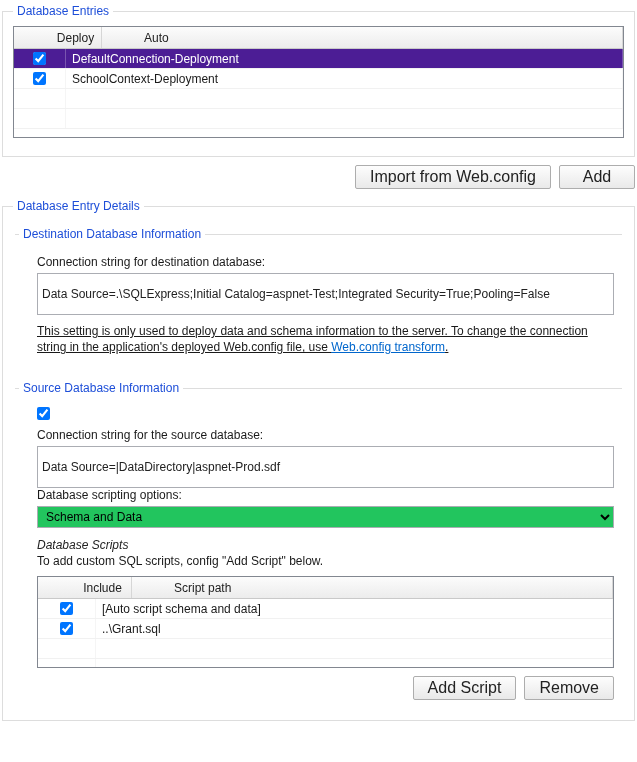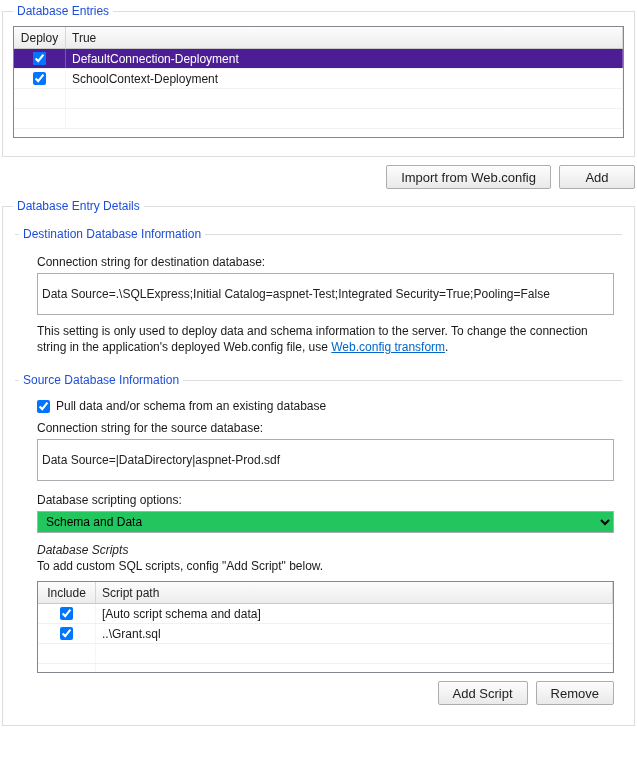--- a/index.html
+++ b/index.html
@@ -40,20 +40,21 @@
     height: 22px;
     align-items: center;
   }
   .grid-header .col {
     padding: 0 6px;
     border-right: 1px solid #d6d6d6;
     height: 100%;
     display: flex;
     align-items: center;
     color: #222;
+    margin-left: 36px;
   }
   .grid-rows { }
   .grid-row {
     display: flex;
     height: 20px;
     align-items: center;
     border-bottom: 1px solid #f1f1f1;
   }
   .grid-row.selected {
     background: #4c1d95;
@@ -78,21 +79,21 @@
     width: 13px; height: 13px; margin: 0;
   }
   .button-row {
     display: flex;
     justify-content: flex-end;
     gap: 8px;
     margin: 6px 2px 10px 2px;
   }
   button {
     font-family: inherit;
-    font-size: 13px;
+    font-size: 16px;
     height: 24px;
     min-width: 76px;
     padding: 0 14px;
     border: 1px solid #adadad;
     background: linear-gradient(#fdfdfd, #e9e9e9);
     border-radius: 2px;
     color: #222;
     cursor: pointer;
   }
   button.wide { min-width: 150px; }
@@ -102,22 +103,23 @@
     width: 100%;
     height: 22px;
     border: 1px solid #abadb3;
     padding: 20px 4px;
     font-family: inherit;
     font-size: 12px;
     color: #222;
     background: #fff;
   }
   .note {
-    margin: 8px 0 8px 0;
+    margin: 8px 0 16px 0;
     line-height: 1.35;
+    text-decoration: underline;
   }
   a.link { color: #0066cc; text-decoration: underline; cursor: pointer; }
   .chk-row { display: flex; align-items: center; gap: 6px; margin: 6px 0 8px 0; }
   select.combo {
     width: 100%;
     height: 22px;
     border: 1px solid #abadb3;
     font-family: inherit;
     font-size: 12px;
     padding: 1px 4px;
@@ -131,21 +133,21 @@
 </style>
 </head>
 <body>
 
 <fieldset>
   <legend>Database Entries</legend>
 
   <div class="grid">
     <div class="grid-header">
       <div class="col col-deploy">Deploy</div>
-      <div class="col col-name">True</div>
+      <div class="col col-name">Auto</div>
     </div>
     <div class="grid-rows entries-body">
       <div class="grid-row selected">
         <div class="cell cell-deploy">
           <input type="checkbox" checked="" style="">
         </div>
         <div class="cell cell-name">DefaultConnection-Deployment</div>
       </div>
       <div class="grid-row">
         <div class="cell cell-deploy">
@@ -182,27 +184,26 @@
         <span>This setting is only used to deploy data and schema information to the server. To change the connection string in the application's deployed Web.config file, use </span><a class="link">Web.config transform</a><span>.</span>
       </div>
     </div>
   </fieldset>
 
   <fieldset class="nobox">
     <legend>Source Database Information</legend>
     <div class="section-indent">
       <div class="chk-row">
         <input type="checkbox" checked="" style="">
-        <span>Pull data and/or schema from an existing database</span>
       </div>
 
       <div class="lbl">Connection string for the source database:</div>
       <input class="textinput" type="text" value="Data Source=|DataDirectory|aspnet-Prod.sdf" style="">
 
-      <div class="lbl" style="margin-top:12px;">Database scripting options:</div>
+      <div class="lbl" style="margin-top:0;">Database scripting options:</div>
       <select class="combo">
         <option>Schema and Data</option>
       </select>
 
       <div class="sub-heading">Database Scripts</div>
       <div class="sub-note">To add custom SQL scripts, config "Add Script" below.</div>
 
       <div class="grid scripts-grid-wrap">
         <div class="grid-header">
           <div class="col col-include">Include</div>

